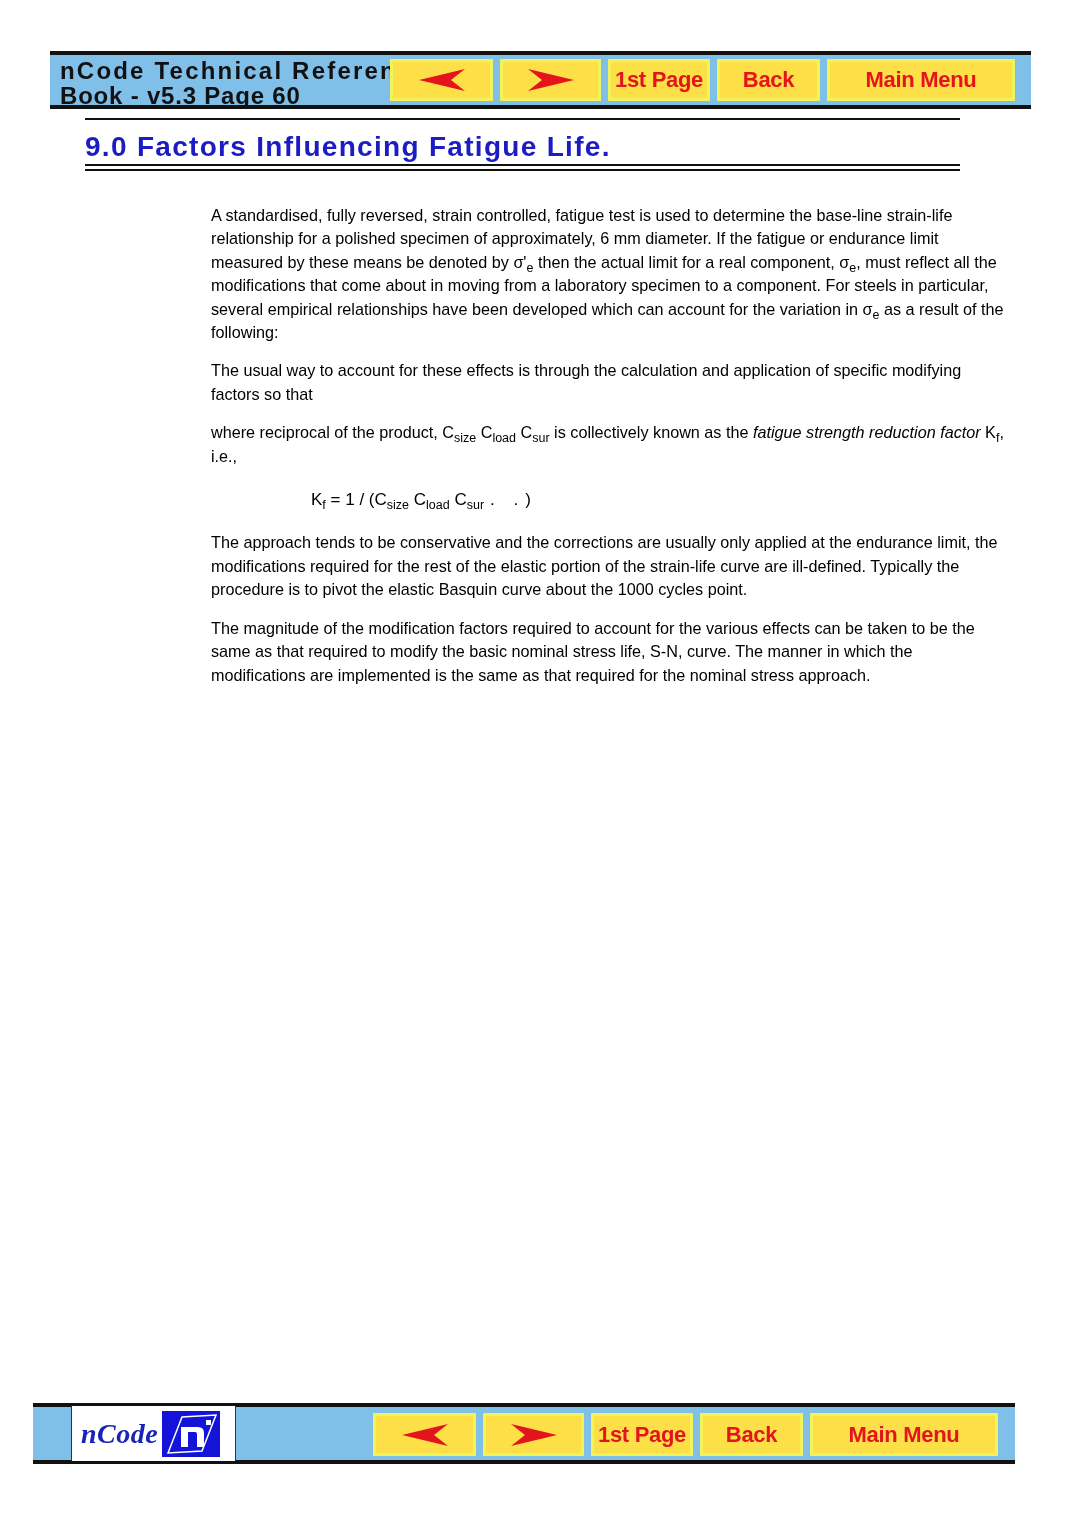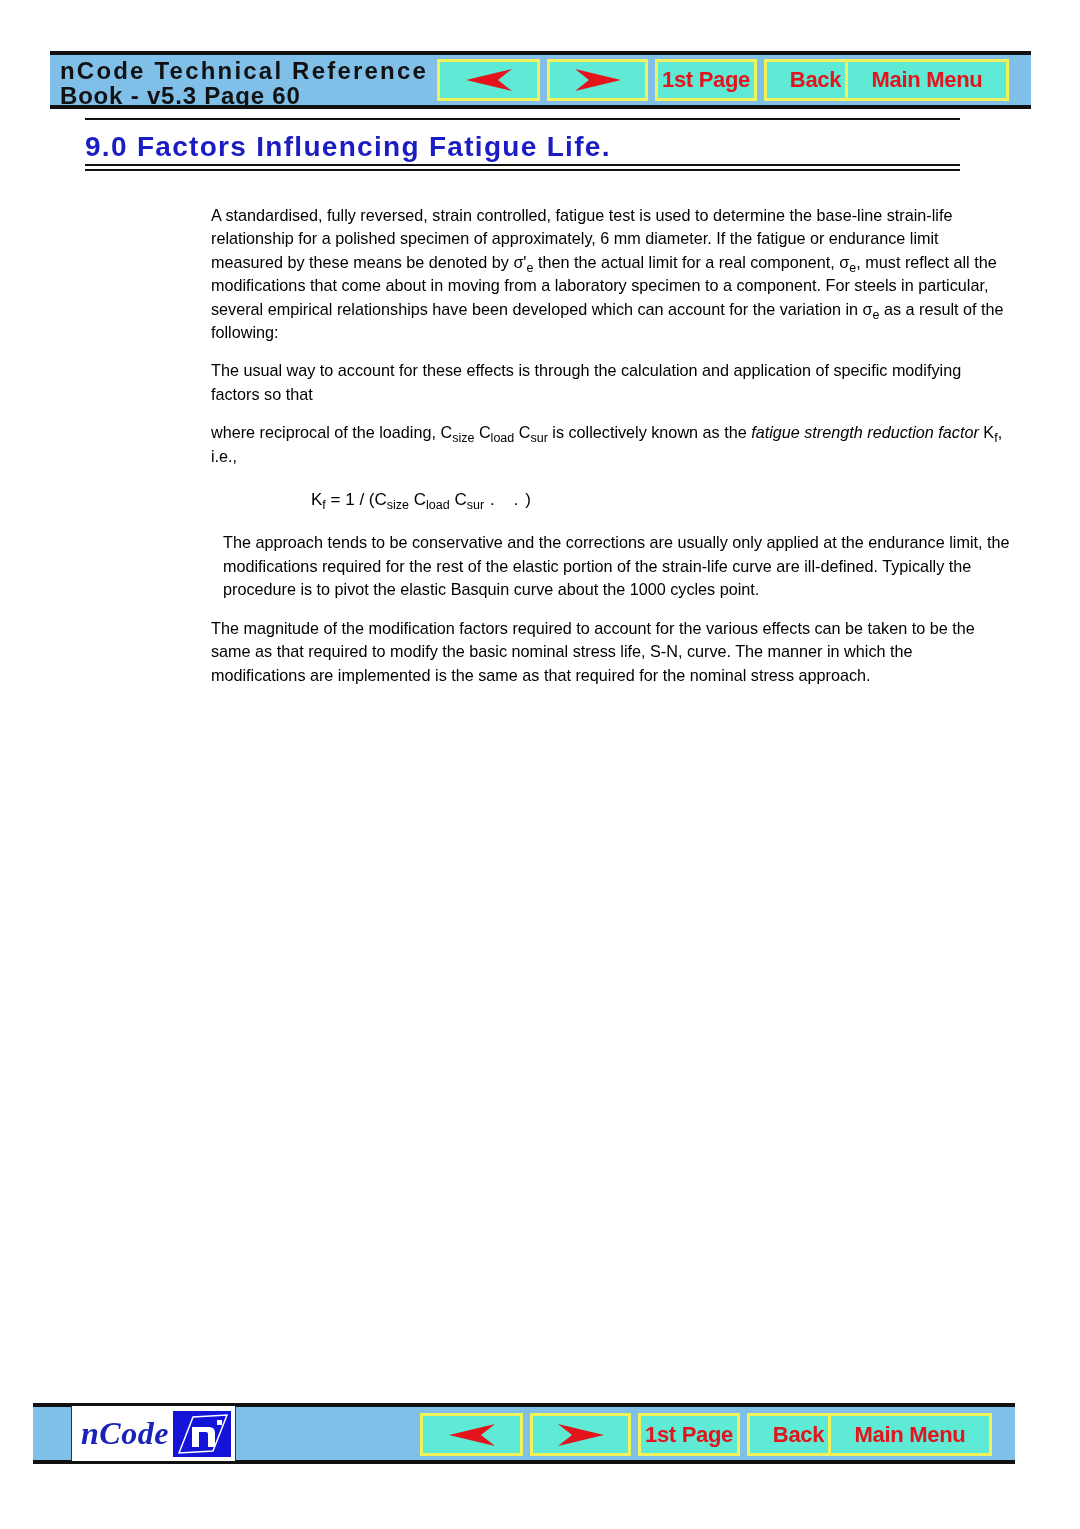--- a/index.html
+++ b/index.html
@@ -6,32 +6,32 @@
   body { width: 1080px; height: 1529px; position: relative; overflow: hidden; font-family: "Liberation Sans", sans-serif; color: #111; }
 
   .navbar { position: absolute; background: #7fbfe8; border-top: 4px solid #111; border-bottom: 4px solid #111; box-sizing: border-box; }
   .header-bar { left: 50px; top: 51px; width: 981px; height: 58px; }
   .footer-bar { left: 33px; top: 1403px; width: 982px; height: 61px; }
 
   .hdr-title { position: absolute; left: 10px; top: 3px; font-weight: bold; font-size: 24px; line-height: 25px; color: #111; }
   .hdr-title .l1 { letter-spacing: 2.2px; display: block; }
   .hdr-title .l2 { letter-spacing: 0.8px; display: block; }
 
-  .nav-btn { position: absolute; background: #5eead4; border: 3px solid #f2f25a; box-sizing: border-box; color: #e3141c; font-weight: bold; font-size: 22px; display: flex; align-items: center; justify-content: center; cursor: pointer; letter-spacing: -0.3px; margin-left: 47px; }
+  .nav-btn { position: absolute; background: #fde047; border: 3px solid #f2f25a; box-sizing: border-box; color: #e3141c; font-weight: bold; font-size: 22px; display: flex; align-items: center; justify-content: center; cursor: pointer; letter-spacing: -0.3px; }
   .header-bar .nav-btn { top: 4px; height: 42px; }
   .footer-bar .nav-btn { top: 6px; height: 43px; }
   .b-prev { left: 340px; width: 103px; }
   .b-next { left: 450px; width: 101px; }
   .b-first { left: 558px; width: 102px; }
   .b-back { left: 667px; width: 103px; }
-  .b-main { left: 748px; width: 164px; text-align: right; }
+  .b-main { left: 777px; width: 188px; text-align: right; }
   .nav-btn svg { display: block; }
 
   .logo-box { position: absolute; left: 38px; top: -1px; width: 165px; height: 55px; background: #fff; border-left: 1px solid #333; border-right: 1px solid #333; box-sizing: border-box; display: flex; align-items: center; padding-left: 9px; }
-  .logo-text { font-family: "Liberation Serif", serif; font-style: italic; font-weight: bold; font-size: 32px; color: #1a22b8; letter-spacing: 0.5px; }
+  .logo-text { font-family: "Liberation Serif", serif; font-style: italic; font-weight: bold; font-size: 28px; color: #1a22b8; letter-spacing: 0.5px; }
   .logo-mark { width: 58px; height: 46px; background: #1414d8; margin-left: 4px; position: relative; }
 
   .rule { position: absolute; left: 85px; width: 875px; background: #111; }
   .page-title { position: absolute; left: 85px; top: 131px; font-size: 28px; font-weight: bold; color: #1c1cc4; letter-spacing: 1.3px; margin: 0; }
 
   .content { position: absolute; left: 211px; top: 204px; width: 800px; font-size: 16.2px; line-height: 23.4px; color: #000000; }
   .content p { margin: 0 0 15px 0; }
   .content ul { list-style: none; margin: 0 0 15px 0; padding-left: 61px; }
   .content ul li { line-height: 23.4px; }
   .eq { padding-left: 100px; margin: 0 0 15px 0 !important; font-size: 17px; }
@@ -67,25 +67,25 @@
 <div class="rule" style="top:164px;height:2px;"></div>
 <div class="rule" style="top:169px;height:2px;"></div>
 
 <div class="content">
   <p><span>A standardised, fully reversed, strain controlled, fatigue test is used to determine the base-line strain-life relationship for a polished specimen of approximately, 6 mm diameter. If the fatigue or endurance limit measured by these means be denoted by </span><span>σ'</span><sub>e</sub><span> then the actual limit for a real component, </span><span>σ</span><sub>e</sub><span>, must reflect all the modifications that come about in moving from a laboratory specimen to a component. For steels in particular, several empirical relationships have been developed which can account for the variation in </span><span>σ</span><sub>e</sub><span> as a result of the following:</span></p>
 
 
   <p>The usual way to account for these effects is through the calculation and application of specific modifying factors so that</p>
 
 
-  <p><span>where reciprocal of the loading, </span><span>C</span><sub>size</sub> <span>C</span><sub>load</sub> <span>C</span><sub>sur</sub><span> is collectively known as the </span><i>fatigue strength reduction factor</i><span> K</span><sub>f</sub><span>, i.e.,</span></p>
+  <p><span>where reciprocal of the product, </span><span>C</span><sub>size</sub> <span>C</span><sub>load</sub> <span>C</span><sub>sur</sub><span> is collectively known as the </span><i>fatigue strength reduction factor</i><span> K</span><sub>f</sub><span>, i.e.,</span></p>
 
   <p class="eq" style="margin-top:20px !important;"><span>K</span><sub>f</sub><span style="white-space:pre;"> = 1 / (</span><span>C</span><sub>size</sub> <span>C</span><sub>load</sub> <span>C</span><sub>sur</sub><span class="dots">. .</span><span>)</span></p>
 
-  <p style="margin-top:20px;margin-left:12px;">The approach tends to be conservative and the corrections are usually only applied at the endurance limit, the modifications required for the rest of the elastic portion of the strain-life curve are ill-defined. Typically the procedure is to pivot the elastic Basquin curve about the 1000 cycles point.</p>
+  <p style="margin-top:20px;">The approach tends to be conservative and the corrections are usually only applied at the endurance limit, the modifications required for the rest of the elastic portion of the strain-life curve are ill-defined. Typically the procedure is to pivot the elastic Basquin curve about the 1000 cycles point.</p>
   <p>The magnitude of the modification factors required to account for the various effects can be taken to be the same as that required to modify the basic nominal stress life, S-N, curve. The manner in which the modifications are implemented is the same as that required for the nominal stress approach.</p>
 </div>
 
 <div class="navbar footer-bar">
   <div class="logo-box">
     <span class="logo-text">nCode</span>
     <div class="logo-mark">
       <svg width="58" height="46" viewBox="0 0 58 46">
         <path d="M6 42 L20 6 L54 4 L40 40 Z" fill="none" stroke="#ffffff" stroke-width="1.5"></path>
         <path d="M19 36 L19 16 L36 16 Q42 16 42 22 L42 36 L35 36 L35 23 Q35 21 33 21 L26 21 L26 36 Z" fill="#ffffff"></path>

